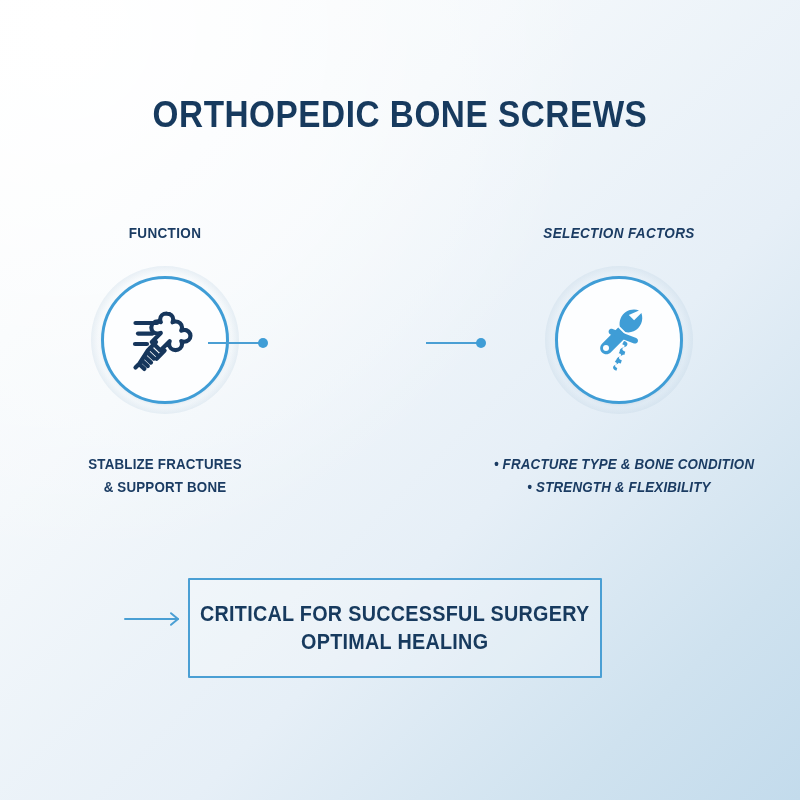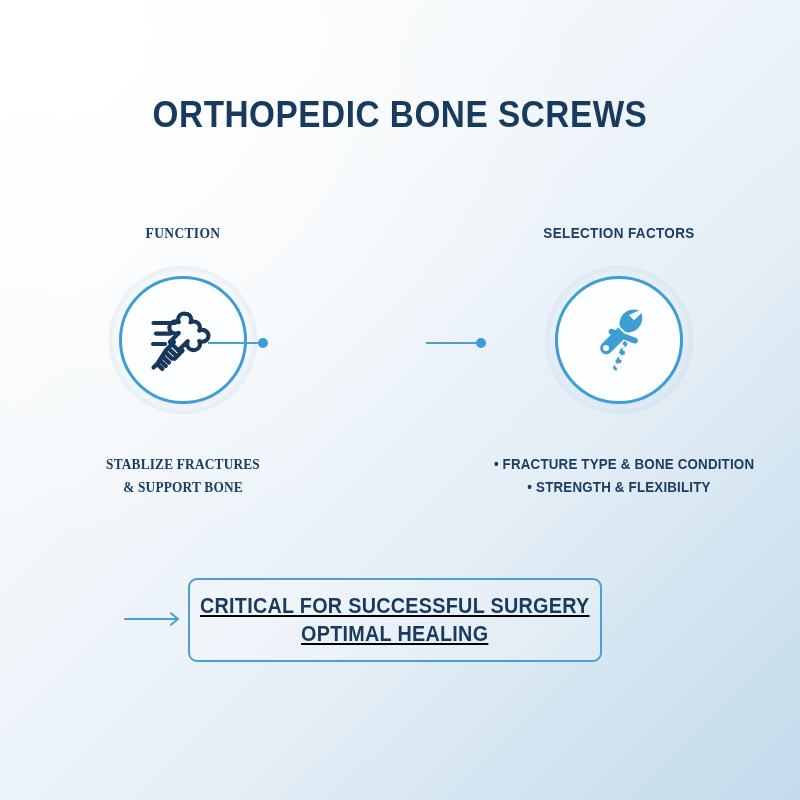--- a/index.html
+++ b/index.html
@@ -42,23 +42,23 @@
     white-space: nowrap;
   }
 
   
   .col {
     position: absolute;
     top: 0;
     width: 260px;
     height: 800px;
   }
-  .col-1 { left: 53px; font-family: Liberation Serif, serif; }
+  .col-1 { left: 35px; }
   .col-2 { left: 271px; }
-  .col-3 { left: 489px; }
+  .col-3 { left: 489px; font-style: italic; }
 
   .col-head {
     position: absolute;
     top: 224px;
     left: 0;
     width: 260px;
     text-align: center;
     font-size: 15px;
     line-height: 18px;
     font-weight: bold;
@@ -143,29 +143,28 @@
     border-radius: 50%;
     background: #3f9dd6;
   }
 
   
   .banner {
     position: absolute;
     left: 188px;
     top: 578px;
     width: 414px;
-    height: 84px;
+    height: 100px;
     box-sizing: border-box;
     border: 2px solid #4a9fd4;
-    border-radius: 9px;
+    border-radius: 1px;
     background: rgba(255,255,255,0.22);
     display: flex;
     align-items: center;
     justify-content: center;
-    text-decoration: underline;
   }
   .banner-text {
     text-align: center;
     font-size: 21.5px;
     line-height: 28px;
     font-weight: bold;
     letter-spacing: 0.3px;
     color: #173a5e;
     transform: scaleX(0.92);
     transform-origin: center center;

